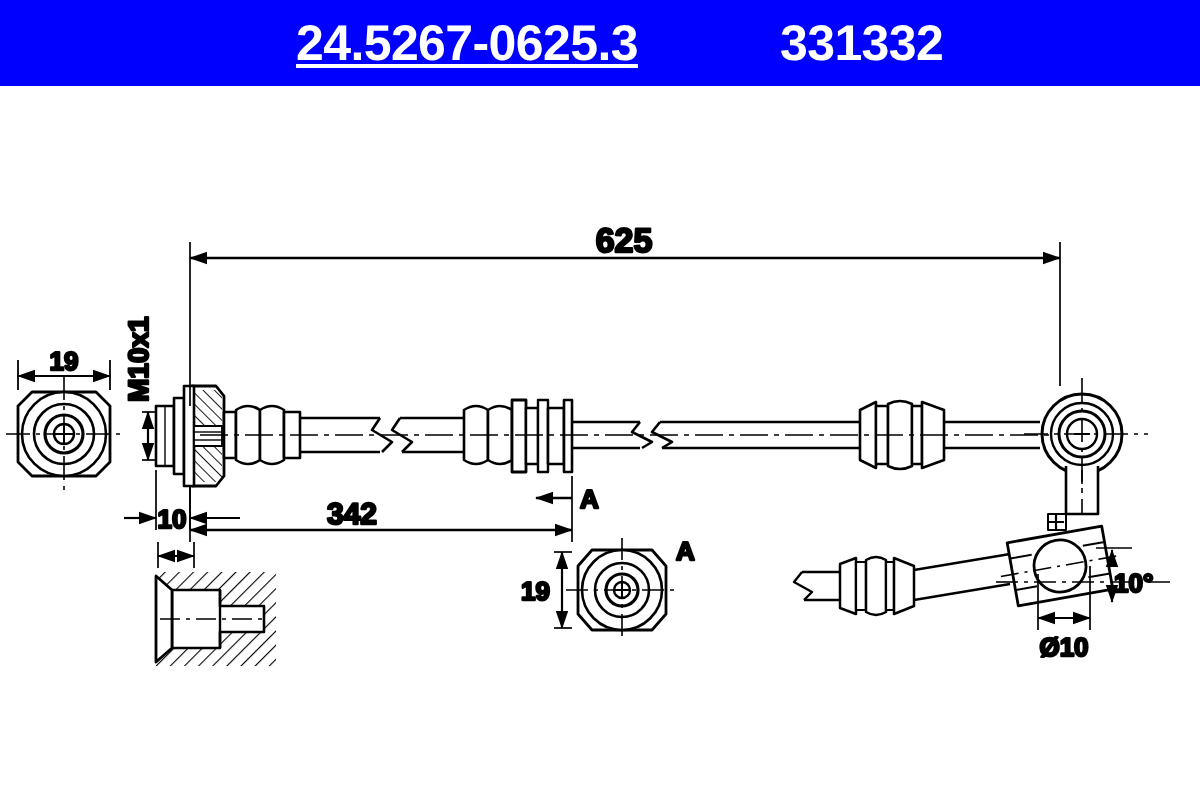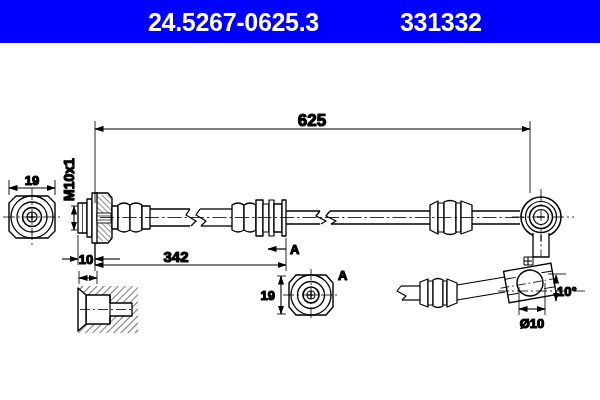--- a/index.html
+++ b/index.html
@@ -31,22 +31,22 @@
   .header-text {
     position: absolute;
     top: 8px;
     color: #ffffff;
     font-family: "Liberation Sans", sans-serif;
     font-size: 25px;
     font-weight: bold;
     letter-spacing: -0.3px;
     white-space: nowrap;
   }
-  #part-number { left: 148px; }
-  #reference-number { left: 400px; }
+  #part-number { left: 148px; text-decoration: underline; }
+  #reference-number { left: 390px; }
   #drawing-area {
     position: absolute;
     left: 0;
     top: 43px;
     width: 600px;
     height: 357px;
   }
   svg { display: block; }
   .lbl {
     font-family: "Liberation Sans", sans-serif;

